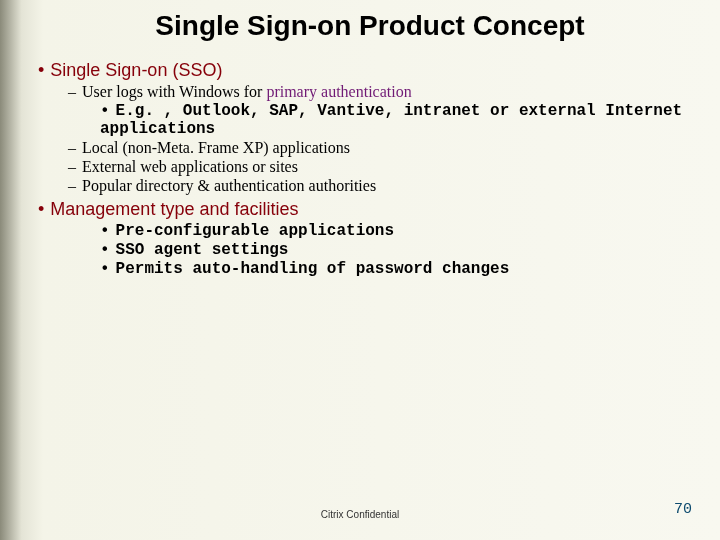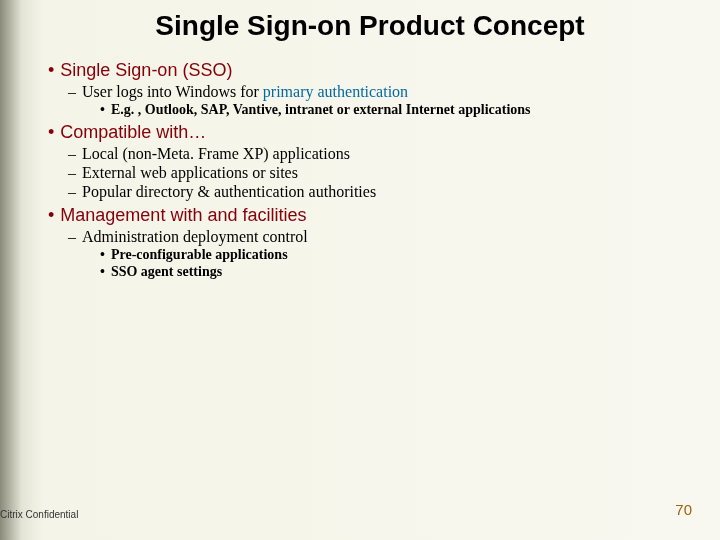--- a/index.html
+++ b/index.html
@@ -20,74 +20,74 @@
       text-align: center;
       padding: 10px 40px 14px 60px;
     }
     .content {
       padding: 0 30px 0 38px;
     }
     .lvl1 {
       font-family: Arial, Helvetica, sans-serif;
       font-size: 18px;
       color: #86000a;
-      margin: 4px 0 2px 10px;
+      margin: 4px 0 2px 0;
     }
     .lvl1 .bul { padding-right: 6px; }
     .lvl2 {
       font-family: "Times New Roman", Times, serif;
       font-size: 16px;
       color: #000;
       margin: 1px 0 1px 30px;
     }
     .lvl2 .dash { padding-right: 6px; }
     .lvl3 {
-      font-family: Liberation Serif, serif;
-      font-size: 14px;
+      font-family: Liberation Mono, monospace;
+      font-size: 16px;
       font-weight: bold;
       color: #000;
       margin: 1px 0 1px 62px;
     }
     .lvl3 .dot { padding-right: 6px; }
-    .red { color: #0369a1; }
+    .red { color: #701a75; }
     .footer-center {
       position: absolute;
       bottom: 20px;
       left: 0;
       right: 0;
+      text-align: center;
       font-family: Arial, Helvetica, sans-serif;
       font-size: 10px;
       color: #333;
     }
     .footer-right {
       position: absolute;
       bottom: 22px;
       right: 28px;
-      font-family: Liberation Sans, sans-serif;
+      font-family: Liberation Mono, monospace;
       font-size: 15px;
-      color: #a16207;
+      color: #0c4a6e;
     }
   </style>
 </head>
 <body>
 
 <div class="title">Single Sign-on Product Concept</div>
 
 <div class="content">
 
   <div class="lvl1"><span class="bul">•</span><span>Single Sign-on (SSO)</span></div>
-  <div class="lvl2"><span class="dash">–</span><span>User logs into Windows for </span><span class="red">primary authentication</span></div>
+  <div class="lvl2"><span class="dash">–</span><span>User logs with Windows for </span><span class="red">primary authentication</span></div>
   <div class="lvl3"><span class="dot">•</span><span>E.g. , Outlook, SAP, Vantive, intranet or external Internet applications</span></div>
 
-  <div class="lvl1"><span class="bul">•</span><span>Compatible with…</span></div>
   <div class="lvl2"><span class="dash">–</span><span>Local (non-Meta. Frame XP) applications</span></div>
   <div class="lvl2"><span class="dash">–</span><span>External web applications or sites</span></div>
   <div class="lvl2"><span class="dash">–</span><span>Popular directory &amp; authentication authorities</span></div>
 
-  <div class="lvl1"><span class="bul">•</span><span>Management with and facilities</span></div>
-  <div class="lvl2"><span class="dash">–</span><span>Administration deployment control</span></div>
+  <div class="lvl1"><span class="bul">•</span><span>Management type and facilities</span></div>
   <div class="lvl3"><span class="dot">•</span><span>Pre-configurable applications</span></div>
   <div class="lvl3"><span class="dot">•</span><span>SSO agent settings</span></div>
+  <div class="lvl3"><span class="dot">•</span><span>Permits auto-handling of password changes</span></div>
 
 </div>
 
 <div class="footer-center">Citrix Confidential</div>
 <div class="footer-right">70</div>
 
 </body></html>

